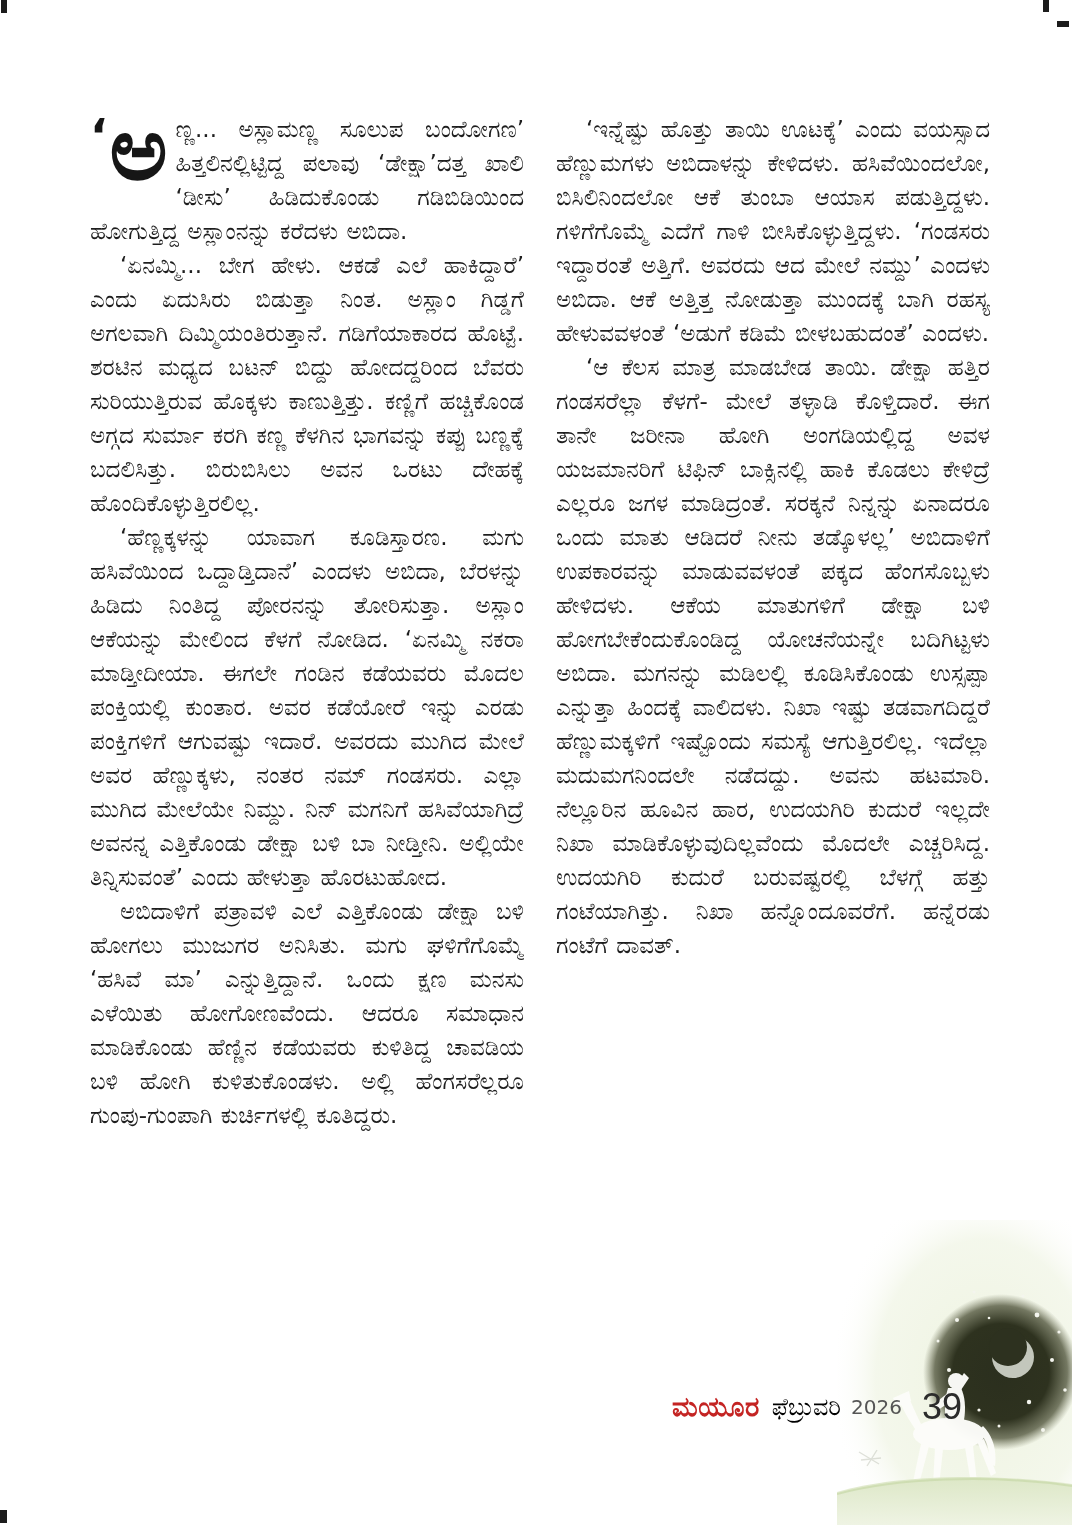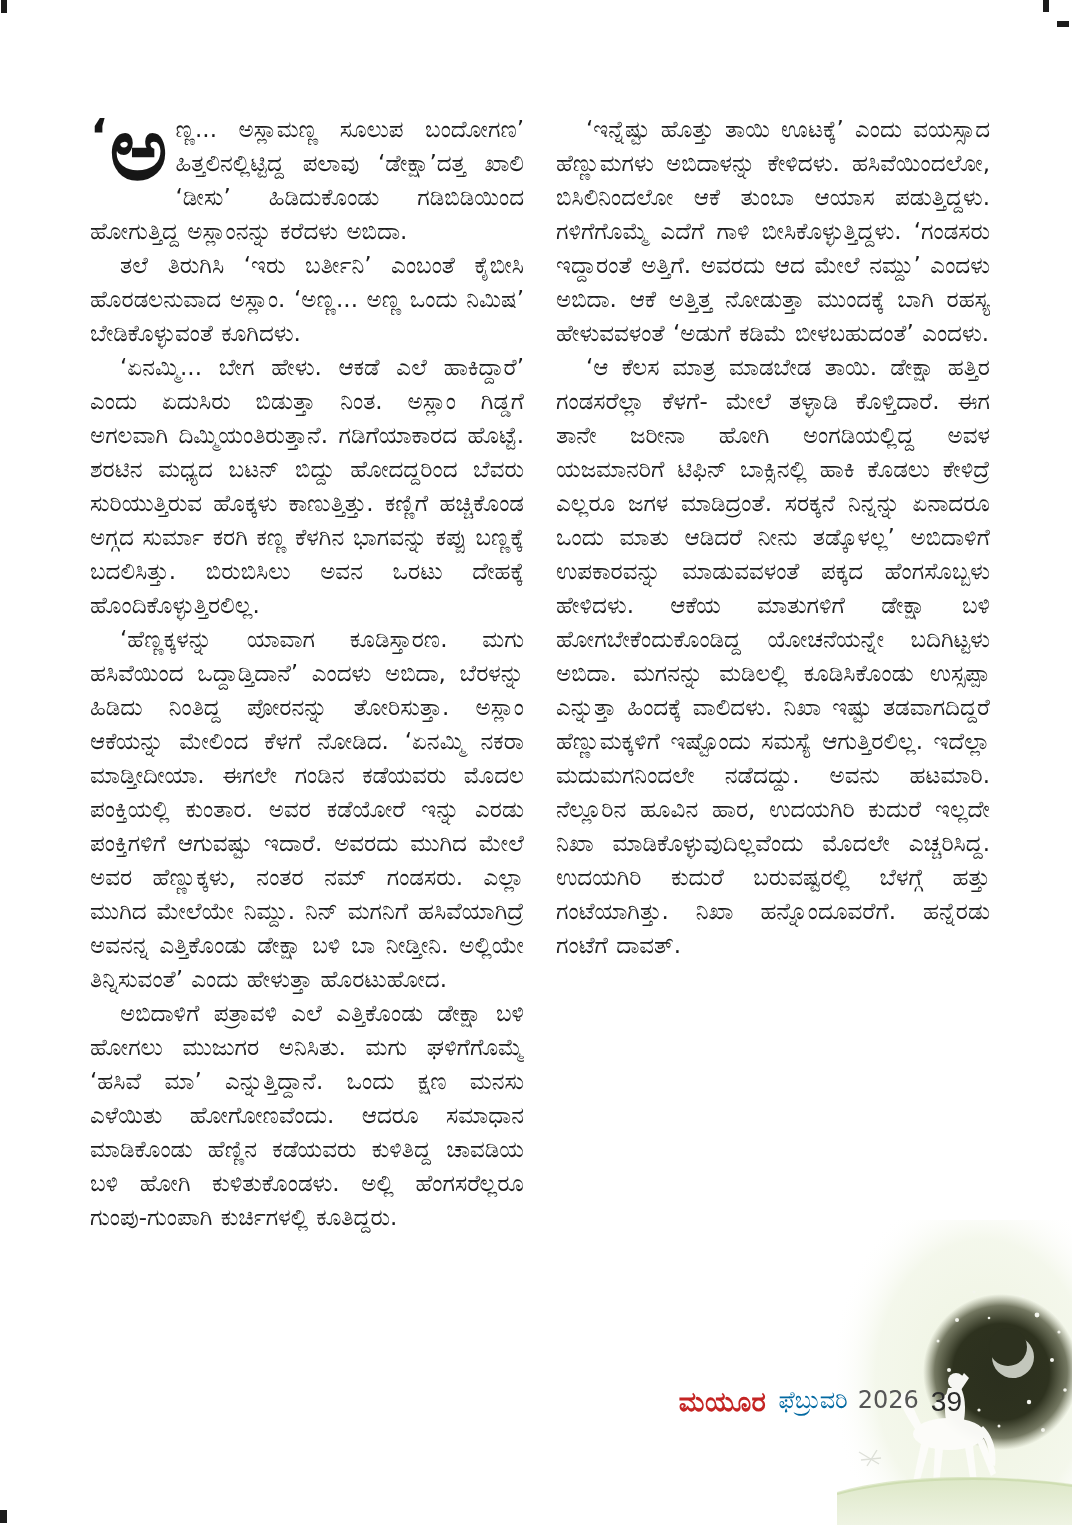--- a/index.html
+++ b/index.html
@@ -31,30 +31,30 @@
     float:left; font-size:46px; line-height:40px;
     margin:4px 2px 0 0; font-weight:bold; color:#161616;
   }
   .dropcap{
     float:left; font-size:88px; line-height:70px;
     padding:2px 8px 0 0; font-weight:bold; color:#161616;
   }
   
   .footer{
     position:absolute; top:1386px; right:110px; z-index:3;
-    white-space:nowrap; display:flex; align-items:flex-start;
+    white-space:nowrap; display:flex; align-items:center;
   }
   .footer .mag{
     color:#c42423; font-weight:bold; font-size:27px; letter-spacing:0.5px;
     font-family:"DejaVu Serif","Liberation Serif",serif;
   }
-  .footer .month{font-size:24px; color:#0369a1; margin-left:12px;}
-  .footer .year{font-size:24px; color:#555555; margin-left:10px;}
+  .footer .month{font-size:24px; color:#000000; margin-left:12px;}
+  .footer .year{font-size:20px; color:#555555; margin-left:10px;}
   .footer .pagenum{
-    font-size:28px; color:#2b2b2b; margin-left:12px; font-weight:500;
+    font-size:36px; color:#2b2b2b; margin-left:20px; font-weight:500;
     font-family:"Liberation Sans","DejaVu Sans",sans-serif;
   }
   
   .illus{position:absolute; right:0; bottom:0; z-index:0;}
 </style>
 </head>
 <body>
 
 <div class="page">
 
@@ -140,21 +140,20 @@
     <path d="M0,274 C60,258 150,254 235,266" stroke="#c8d8a8" stroke-width="2" fill="none" opacity="0.7"></path>
   </svg>
 
   <div class="content">
     <div class="col">
       <p class="para">
         <span class="openq">‘</span>
         <span class="dropcap">ಅ</span>
         <span>ಣ್ಣ... ಅಸ್ಲಾಮಣ್ಣ ಸೂಲುಪ ಬಂದೋಗಣ’ ಹಿತ್ತಲಿನಲ್ಲಿಟ್ಟಿದ್ದ ಪಲಾವು ‘ಡೇಕ್ಷಾ’ದತ್ತ ಖಾಲಿ ‘ಡೀಸು’ ಹಿಡಿದುಕೊಂಡು ಗಡಿಬಿಡಿಯಿಂದ ಹೋಗುತ್ತಿದ್ದ ಅಸ್ಲಾಂನನ್ನು ಕರೆದಳು ಅಬಿದಾ.</span>
       </p>
-      <p class="para indent">ತಲೆ ತಿರುಗಿಸಿ ‘ಇರು ಬರ್ತೀನಿ’ ಎಂಬಂತೆ ಕೈಬೀಸಿ ಹೊರಡಲನುವಾದ ಅಸ್ಲಾಂ. ‘ಅಣ್ಣ... ಅಣ್ಣ ಒಂದು ನಿಮಿಷ’ ಬೇಡಿಕೊಳ್ಳುವಂತೆ ಕೂಗಿದಳು.</p>
       <p class="para indent">‘ಏನಮ್ಮಿ... ಬೇಗ ಹೇಳು. ಆಕಡೆ ಎಲೆ ಹಾಕಿದ್ದಾರೆ’ ಎಂದು ಏದುಸಿರು ಬಿಡುತ್ತಾ ನಿಂತ. ಅಸ್ಲಾಂ ಗಿಡ್ಡಗೆ ಅಗಲವಾಗಿ ದಿಮ್ಮಿಯಂತಿರುತ್ತಾನೆ. ಗಡಿಗೆಯಾಕಾರದ ಹೊಟ್ಟೆ. ಶರಟಿನ ಮಧ್ಯದ ಬಟನ್ ಬಿದ್ದು ಹೋದದ್ದರಿಂದ ಬೆವರು ಸುರಿಯುತ್ತಿರುವ ಹೊಕ್ಕಳು ಕಾಣುತ್ತಿತ್ತು. ಕಣ್ಣಿಗೆ ಹಚ್ಚಿಕೊಂಡ ಅಗ್ಗದ ಸುರ್ಮಾ ಕರಗಿ ಕಣ್ಣ ಕೆಳಗಿನ ಭಾಗವನ್ನು ಕಪ್ಪು ಬಣ್ಣಕ್ಕೆ ಬದಲಿಸಿತ್ತು. ಬಿರುಬಿಸಿಲು ಅವನ ಒರಟು ದೇಹಕ್ಕೆ ಹೊಂದಿಕೊಳ್ಳುತ್ತಿರಲಿಲ್ಲ.</p>
       <p class="para indent">‘ಹೆಣ್ಣಕ್ಕಳನ್ನು ಯಾವಾಗ ಕೂಡಿಸ್ತಾರಣ. ಮಗು ಹಸಿವೆಯಿಂದ ಒದ್ದಾಡ್ತಿದಾನೆ’ ಎಂದಳು ಅಬಿದಾ, ಬೆರಳನ್ನು ಹಿಡಿದು ನಿಂತಿದ್ದ ಪೋರನನ್ನು ತೋರಿಸುತ್ತಾ. ಅಸ್ಲಾಂ ಆಕೆಯನ್ನು ಮೇಲಿಂದ ಕೆಳಗೆ ನೋಡಿದ. ‘ಏನಮ್ಮಿ ನಕರಾ ಮಾಡ್ತೀದೀಯಾ. ಈಗಲೇ ಗಂಡಿನ ಕಡೆಯವರು ಮೊದಲ ಪಂಕ್ತಿಯಲ್ಲಿ ಕುಂತಾರ. ಅವರ ಕಡೆಯೋರೆ ಇನ್ನು ಎರಡು ಪಂಕ್ತಿಗಳಿಗೆ ಆಗುವಷ್ಟು ಇದಾರೆ. ಅವರದು ಮುಗಿದ ಮೇಲೆ ಅವರ ಹೆಣ್ಣುಕ್ಕಳು, ನಂತರ ನಮ್ ಗಂಡಸರು. ಎಲ್ಲಾ ಮುಗಿದ ಮೇಲೆಯೇ ನಿಮ್ದು. ನಿನ್ ಮಗನಿಗೆ ಹಸಿವೆಯಾಗಿದ್ರೆ ಅವನನ್ನ ಎತ್ತಿಕೊಂಡು ಡೇಕ್ಷಾ ಬಳಿ ಬಾ ನೀಡ್ತೀನಿ. ಅಲ್ಲಿಯೇ ತಿನ್ನಿಸುವಂತೆ’ ಎಂದು ಹೇಳುತ್ತಾ ಹೊರಟುಹೋದ.</p>
       <p class="para indent">ಅಬಿದಾಳಿಗೆ ಪತ್ರಾವಳಿ ಎಲೆ ಎತ್ತಿಕೊಂಡು ಡೇಕ್ಷಾ ಬಳಿ ಹೋಗಲು ಮುಜುಗರ ಅನಿಸಿತು. ಮಗು ಘಳಿಗೆಗೊಮ್ಮೆ ‘ಹಸಿವೆ ಮಾ’ ಎನ್ನುತ್ತಿದ್ದಾನೆ. ಒಂದು ಕ್ಷಣ ಮನಸು ಎಳೆಯಿತು ಹೋಗೋಣವೆಂದು. ಆದರೂ ಸಮಾಧಾನ ಮಾಡಿಕೊಂಡು ಹೆಣ್ಣಿನ ಕಡೆಯವರು ಕುಳಿತಿದ್ದ ಚಾವಡಿಯ ಬಳಿ ಹೋಗಿ ಕುಳಿತುಕೊಂಡಳು. ಅಲ್ಲಿ ಹೆಂಗಸರೆಲ್ಲರೂ ಗುಂಪು-ಗುಂಪಾಗಿ ಕುರ್ಚಿಗಳಲ್ಲಿ ಕೂತಿದ್ದರು.</p>
     </div>
     <div class="col">
       <p class="para indent">‘ಇನ್ನೆಷ್ಟು ಹೊತ್ತು ತಾಯಿ ಊಟಕ್ಕೆ’ ಎಂದು ವಯಸ್ಸಾದ ಹೆಣ್ಣುಮಗಳು ಅಬಿದಾಳನ್ನು ಕೇಳಿದಳು. ಹಸಿವೆಯಿಂದಲೋ, ಬಿಸಿಲಿನಿಂದಲೋ ಆಕೆ ತುಂಬಾ ಆಯಾಸ ಪಡುತ್ತಿದ್ದಳು. ಗಳಿಗೆಗೊಮ್ಮೆ ಎದೆಗೆ ಗಾಳಿ ಬೀಸಿಕೊಳ್ಳುತ್ತಿದ್ದಳು. ‘ಗಂಡಸರು ಇದ್ದಾರಂತೆ ಅತ್ತಿಗೆ. ಅವರದು ಆದ ಮೇಲೆ ನಮ್ದು’ ಎಂದಳು ಅಬಿದಾ. ಆಕೆ ಅತ್ತಿತ್ತ ನೋಡುತ್ತಾ ಮುಂದಕ್ಕೆ ಬಾಗಿ ರಹಸ್ಯ ಹೇಳುವವಳಂತೆ ‘ಅಡುಗೆ ಕಡಿಮೆ ಬೀಳಬಹುದಂತೆ’ ಎಂದಳು.</p>
       <p class="para indent">‘ಆ ಕೆಲಸ ಮಾತ್ರ ಮಾಡಬೇಡ ತಾಯಿ. ಡೇಕ್ಷಾ ಹತ್ತಿರ ಗಂಡಸರೆಲ್ಲಾ ಕೆಳಗೆ- ಮೇಲೆ ತಳ್ಳಾಡಿ ಕೊಳ್ತಿದಾರೆ. ಈಗ ತಾನೇ ಜರೀನಾ ಹೋಗಿ ಅಂಗಡಿಯಲ್ಲಿದ್ದ ಅವಳ ಯಜಮಾನರಿಗೆ ಟಿಫಿನ್ ಬಾಕ್ಸಿನಲ್ಲಿ ಹಾಕಿ ಕೊಡಲು ಕೇಳಿದ್ರೆ ಎಲ್ಲರೂ ಜಗಳ ಮಾಡಿದ್ರಂತೆ. ಸರಕ್ಕನೆ ನಿನ್ನನ್ನು ಏನಾದರೂ ಒಂದು ಮಾತು ಆಡಿದರೆ ನೀನು ತಡ್ಕೊಳಲ್ಲ’ ಅಬಿದಾಳಿಗೆ ಉಪಕಾರವನ್ನು ಮಾಡುವವಳಂತೆ ಪಕ್ಕದ ಹೆಂಗಸೊಬ್ಬಳು ಹೇಳಿದಳು. ಆಕೆಯ ಮಾತುಗಳಿಗೆ ಡೇಕ್ಷಾ ಬಳಿ ಹೋಗಬೇಕೆಂದುಕೊಂಡಿದ್ದ ಯೋಚನೆಯನ್ನೇ ಬದಿಗಿಟ್ಟಳು ಅಬಿದಾ. ಮಗನನ್ನು ಮಡಿಲಲ್ಲಿ ಕೂಡಿಸಿಕೊಂಡು ಉಸ್ಸಪ್ಪಾ ಎನ್ನುತ್ತಾ ಹಿಂದಕ್ಕೆ ವಾಲಿದಳು. ನಿಖಾ ಇಷ್ಟು ತಡವಾಗದಿದ್ದರೆ ಹೆಣ್ಣುಮಕ್ಕಳಿಗೆ ಇಷ್ಟೊಂದು ಸಮಸ್ಯೆ ಆಗುತ್ತಿರಲಿಲ್ಲ. ಇದೆಲ್ಲಾ ಮದುಮಗನಿಂದಲೇ ನಡೆದದ್ದು. ಅವನು ಹಟಮಾರಿ. ನೆಲ್ಲೂರಿನ ಹೂವಿನ ಹಾರ, ಉದಯಗಿರಿ ಕುದುರೆ ಇಲ್ಲದೇ ನಿಖಾ ಮಾಡಿಕೊಳ್ಳುವುದಿಲ್ಲವೆಂದು ಮೊದಲೇ ಎಚ್ಚರಿಸಿದ್ದ. ಉದಯಗಿರಿ ಕುದುರೆ ಬರುವಷ್ಟರಲ್ಲಿ ಬೆಳಗ್ಗೆ ಹತ್ತು ಗಂಟೆಯಾಗಿತ್ತು. ನಿಖಾ ಹನ್ನೊಂದೂವರೆಗೆ. ಹನ್ನೆರಡು ಗಂಟೆಗೆ ದಾವತ್.</p>
     </div>
   </div>
 

